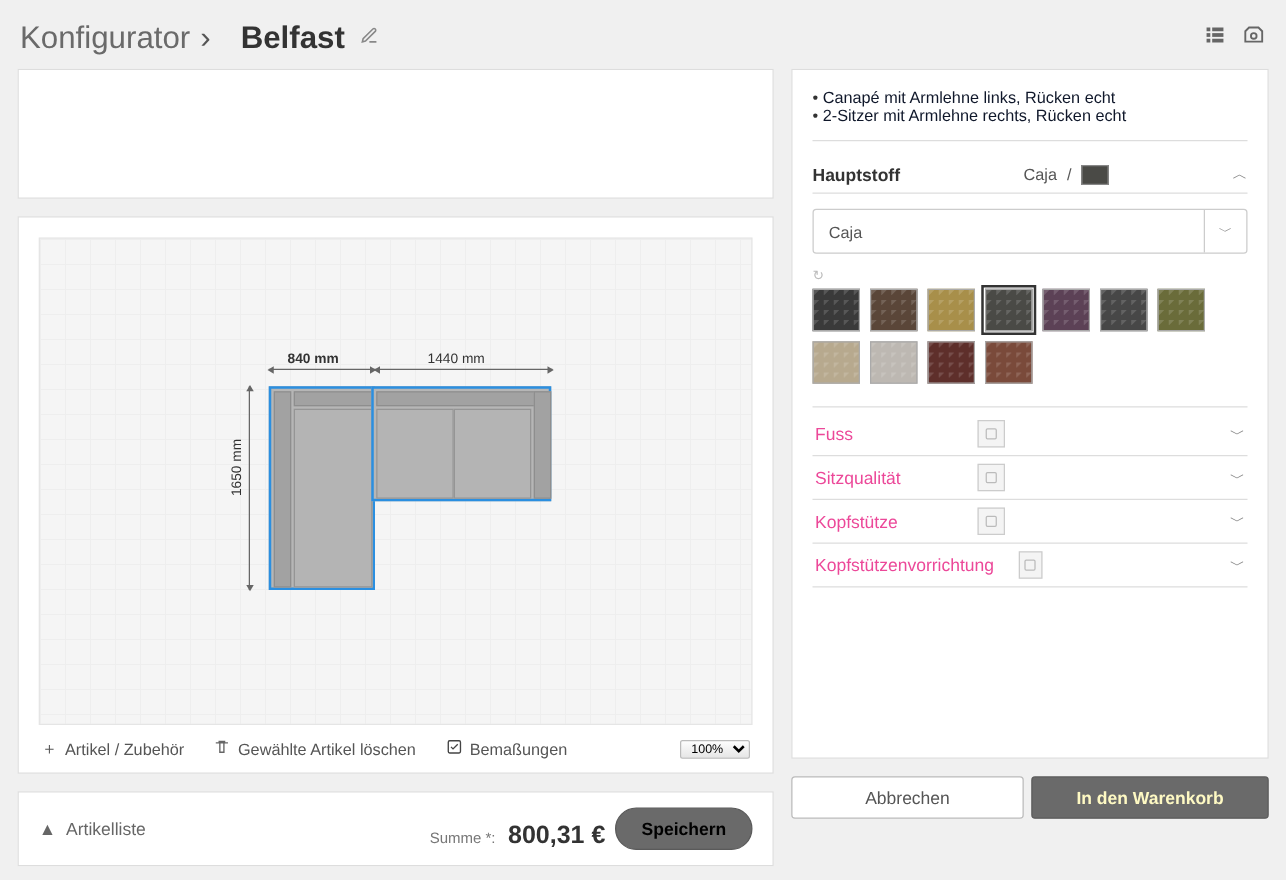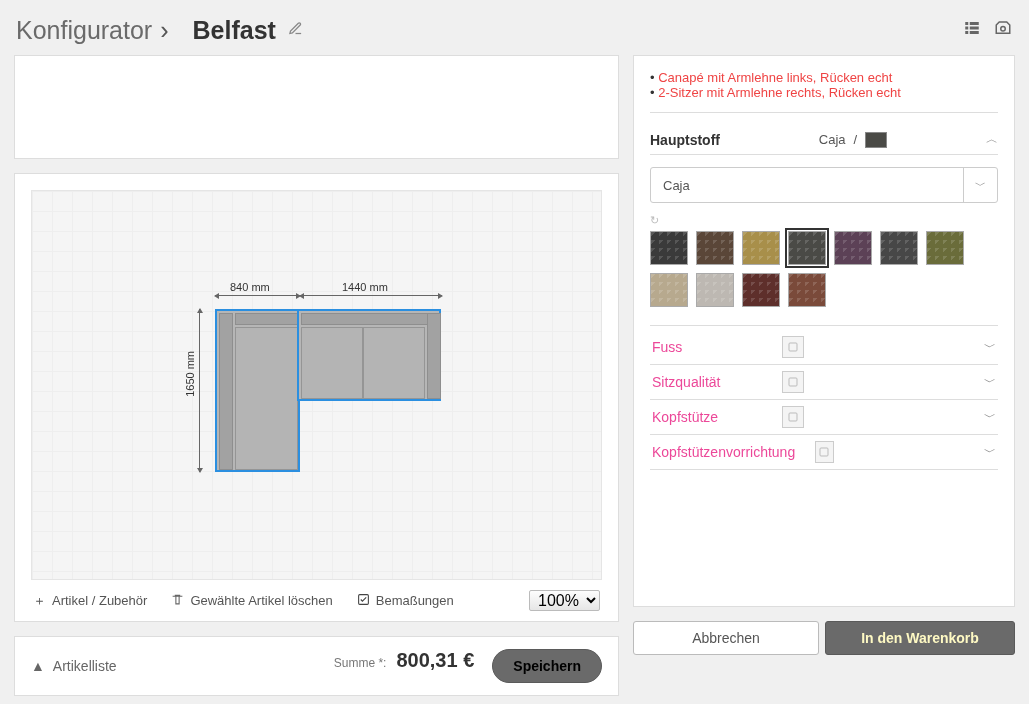--- a/index.html
+++ b/index.html
@@ -143,21 +143,21 @@
     justify-content: space-between;
     padding: 10px 2px 2px 2px;
     font-size: 13px;
     color: #555;
   }
   .canvas-toolbar .tb-left { display:flex; gap: 24px; }
   .tb-item { display:flex; align-items:center; gap:6px; cursor:pointer; }
   .zoom-select {
     border: 1px solid #bbb;
     background: linear-gradient(#fdfdfd,#e6e6e6);
-    font-size: 16px;
+    font-size: 10px;
     padding: 0 4px;
     border-radius: 2px;
   }
 
   .bottom-bar {
     display: flex;
     align-items: center;
     justify-content: space-between;
     background: #fff;
     border: 1px solid #ddd;
@@ -201,21 +201,21 @@
     padding: 14px 16px 10px 16px;
     flex: none;
     height: 552px;
   }
   .config-list {
     list-style: none;
     margin-bottom: 12px;
     border-bottom: 1px solid #ddd;
     padding: 0 0 12px 0;
     font-size: 13px;
-    color:#ef4444;
+    color:#0f172a;
   }
   .config-list li::before {
     content: "• ";
     color:#333;
   }
 
   .section-header {
     display:flex;
     justify-content: space-between;
     align-items: center;
@@ -331,21 +331,21 @@
 
 <div class="main">
 
   <div class="left-col">
     <div class="panel spacer-panel"></div>
 
     <div class="panel canvas-panel">
       <div class="canvas-area">
 
         <div class="dim-line-h" style="left:183px; top:104px; width:85px;"></div>
-        <div class="dim-label" style="left:198px; top:90px;">840 mm</div>
+        <div class="dim-label" style="left:198px; top:90px;font-weight:bold;">840 mm</div>
 
         <div class="dim-line-h" style="left:268px; top:104px; width:142px;"></div>
         <div class="dim-label" style="left:310px; top:90px;">1440 mm</div>
 
         <div class="dim-line-v" style="left:167px; top:118px; height:163px;"></div>
         <div class="dim-label vert" style="left:152px; top:160px;">1650 mm</div>
 
         <div class="dim-line-v" style="left:252px; top:120px; height:90px;"></div>
         <div class="dim-label vert" style="left:237px; top:140px;">930 mm</div>
 
@@ -392,21 +392,21 @@
           <option>100%</option>
         </select>
       </div>
     </div>
 
     <div class="bottom-bar">
       <div class="article-list-toggle">
         <span>▲</span>
         <span>Artikelliste</span>
       </div>
-      <div style="display:flex; align-items:flex-start; gap:18px;">
+      <div style="display:flex; align-items:flex-end; gap:8px;">
         <div class="sum-row">
           <span class="sum-label">Summe *:</span>
           <span class="sum-value">800,31 €</span>
         </div>
         <button class="btn btn-dark">Speichern</button>
       </div>
     </div>
   </div>
 
   <div class="right-col">

